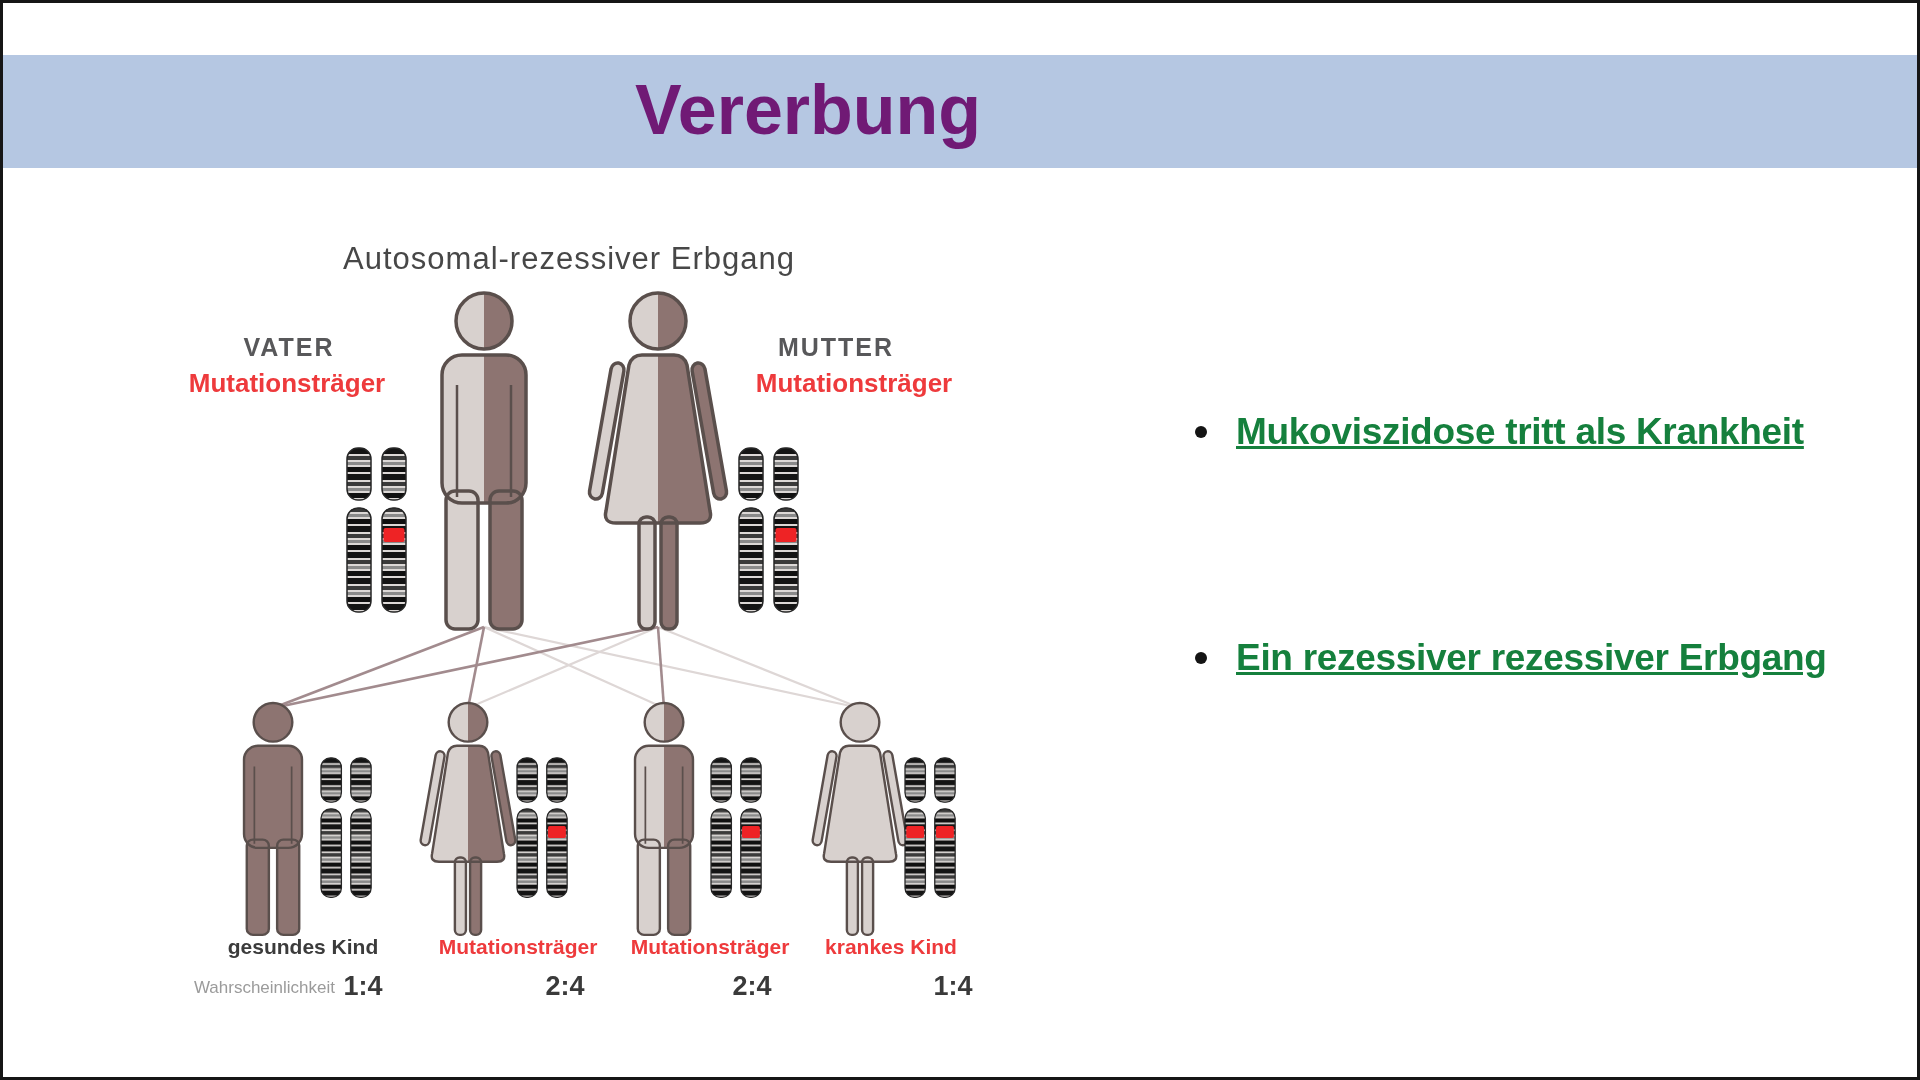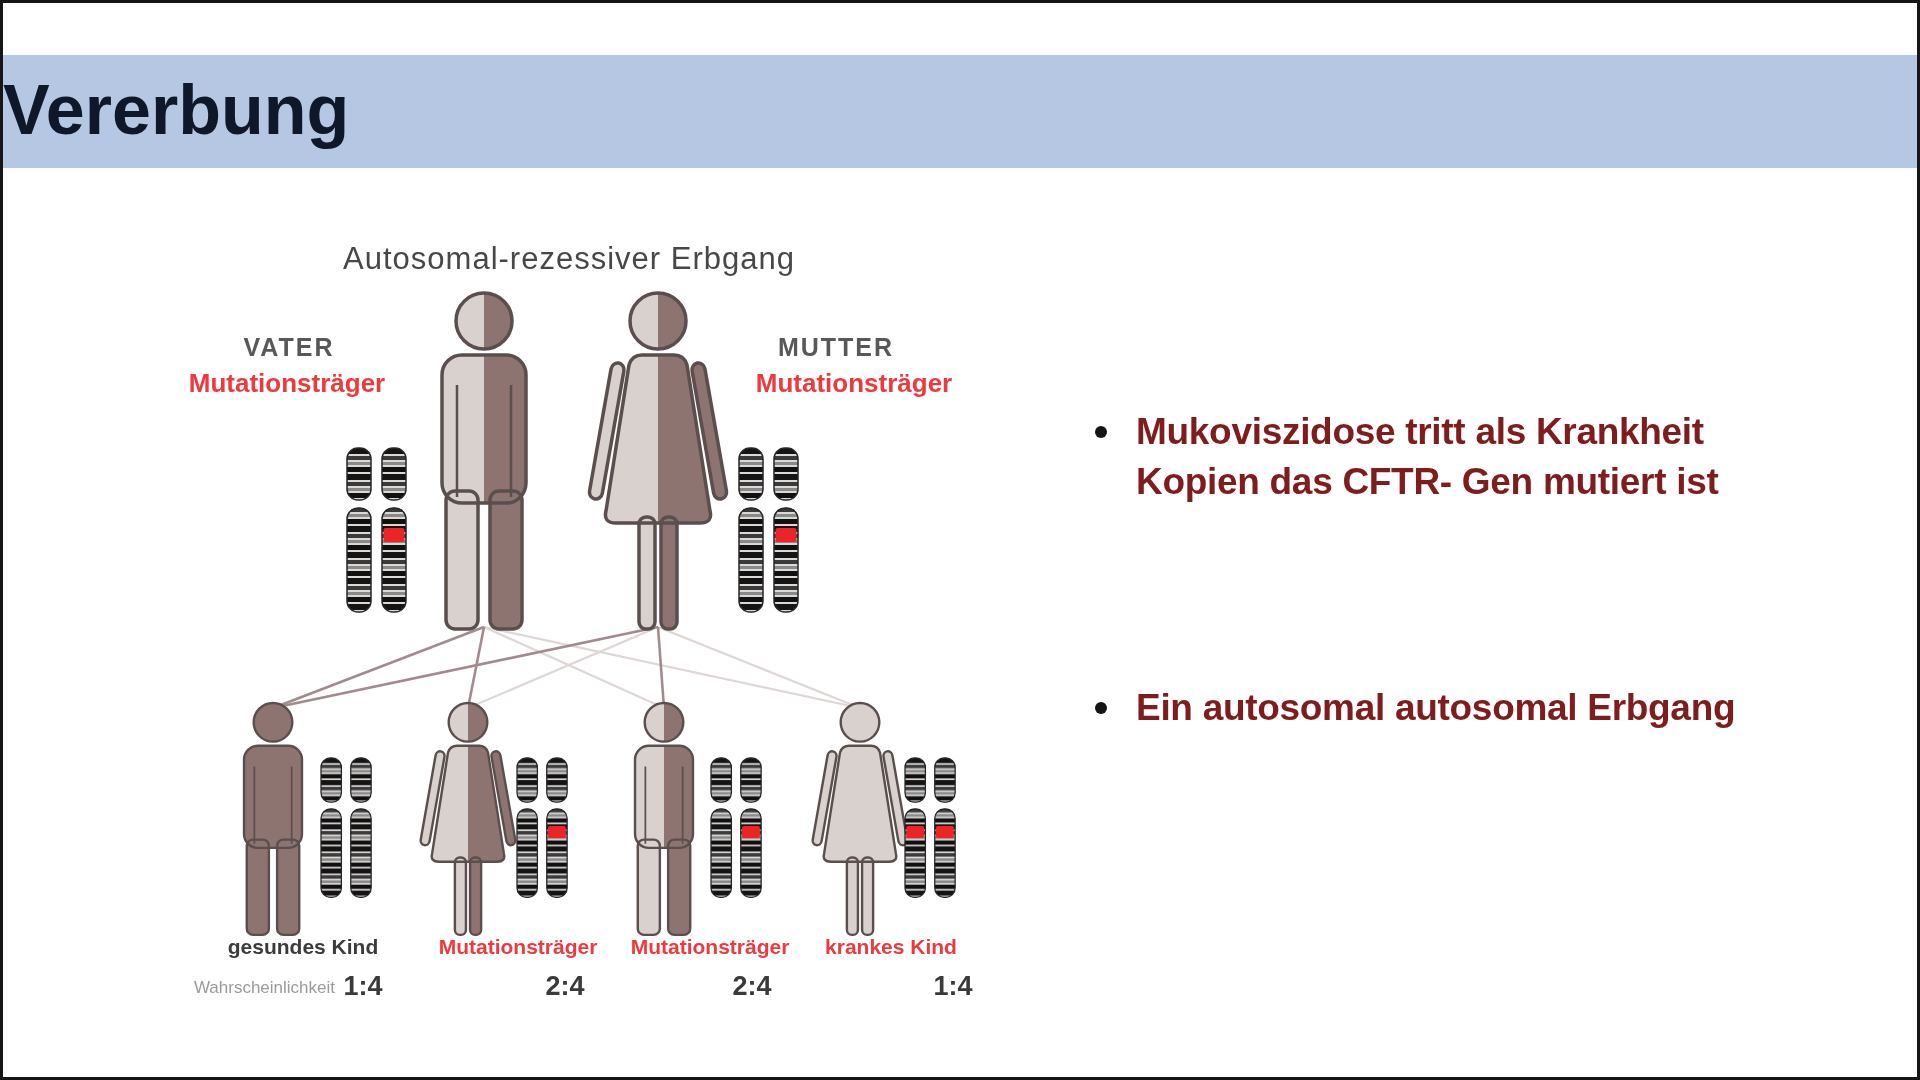--- a/index.html
+++ b/index.html
@@ -1,37 +1,37 @@
 <!DOCTYPE html>
 <html><head>
 <meta charset="utf-8">
 <style>
   html,body{margin:0;padding:0;background:#ffffff;}
   body{width:1920px;height:1080px;overflow:hidden;position:relative;
        font-family:"Liberation Sans",sans-serif;}
   .slide{position:absolute;inset:0;background:#ffffff;border:3px solid #161616;
          box-sizing:border-box;}
   .band{position:absolute;left:0;right:0;top:52px;height:113px;background:#b5c7e2;}
-  .band h1{width:1610px;margin:0;text-align:left;line-height:110px;
-           font-size:70px;font-weight:bold;color:#0f172a;}
+  .band h1{width:1610px;margin:0;text-align:center;line-height:110px;
+           font-size:70px;font-weight:bold;color:#701a75;}
   svg.diagram{position:absolute;left:0;top:0;width:1920px;height:1080px;}
   svg text{font-family:"Liberation Sans",sans-serif;}
   .dgm-title{font-size:31px;fill:#474747;letter-spacing:1px;}
   .role{font-size:25px;font-weight:bold;fill:#58585a;letter-spacing:2px;}
   .carrier{font-size:26px;font-weight:bold;fill:#ee3a3c;}
   .childlabel{font-size:21px;font-weight:bold;}
   .red{fill:#ee3a3c;}
   .darktxt{fill:#3b3b3b;}
   .ratio{font-size:27px;font-weight:bold;fill:#3a3a3a;}
   .prob{font-size:17px;fill:#9b9b9b;}
   .outline{fill:none;stroke:#5a4f4c;stroke-width:3.5px;}
   .outline-thin{fill:none;stroke:#5a4f4c;stroke-width:2.5px;}
   .ldark{stroke:#a28b8e;stroke-width:2.6px;}
   .llight{stroke:#ded7d6;stroke-width:2.2px;}
-  .bullets{position:absolute;left:1092px;top:404px;color:#7f1d1d;}
+  .bullets{position:absolute;left:1192px;top:404px;color:#15803d;text-decoration:underline;}
   .bullet{display:flex;}
   .bullet + .bullet{margin-top:176px;}
   .dot{width:12px;height:12px;border-radius:50%;background:#141414;
        margin:19px 29px 0 0;flex:none;}
   .bline{font-weight:bold;font-size:37px;line-height:50px;white-space:nowrap;
          letter-spacing:-0.3px;}
 </style>
 </head>
 <body>
 
@@ -175,24 +175,23 @@
     <text class="ratio" x="562" y="992" text-anchor="middle">2:4</text>
     <text class="ratio" x="749" y="992" text-anchor="middle">2:4</text>
     <text class="ratio" x="950" y="992" text-anchor="middle">1:4</text>
   </svg>
 
   <div class="bullets">
     <div class="bullet">
       <span class="dot"></span>
       <div>
         <div class="bline">Mukoviszidose tritt als Krankheit</div>
-        <div class="bline">Kopien das CFTR- Gen mutiert ist</div>
       </div>
     </div>
     <div class="bullet">
       <span class="dot"></span>
       <div>
-        <div class="bline">Ein autosomal autosomal Erbgang</div>
+        <div class="bline">Ein rezessiver rezessiver Erbgang</div>
       </div>
     </div>
   </div>
 
 </div>
 
 </body></html>

